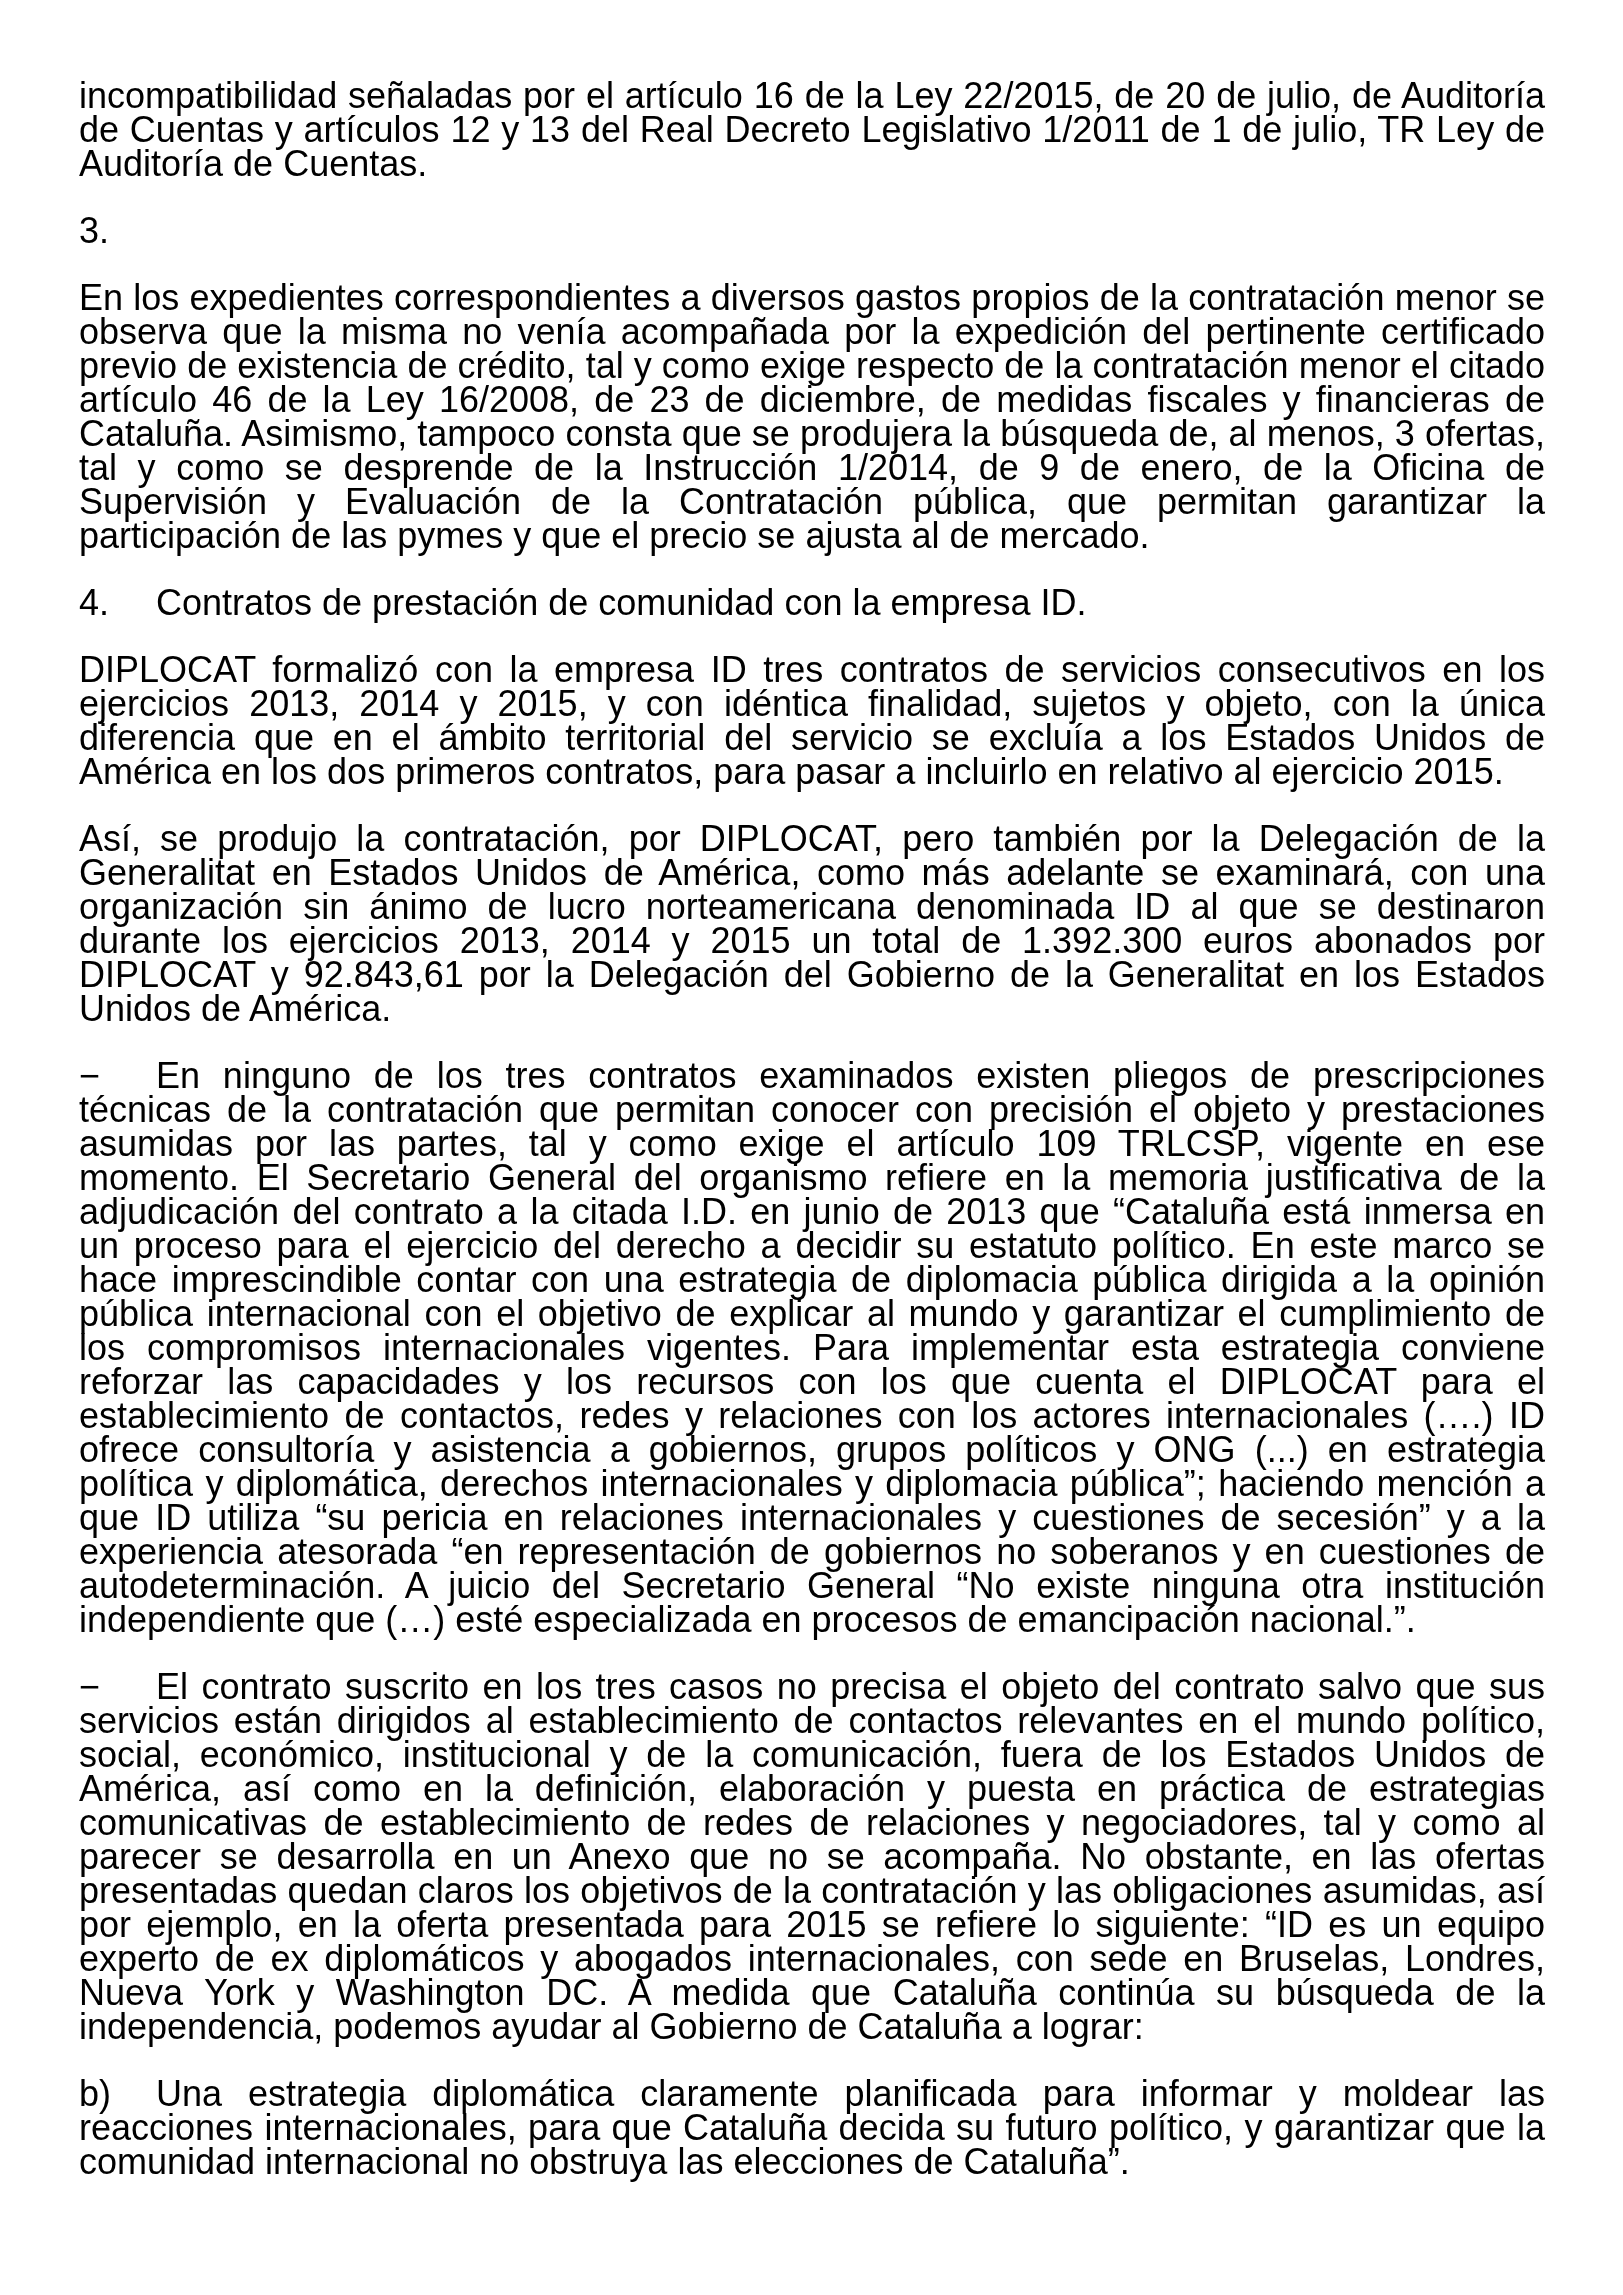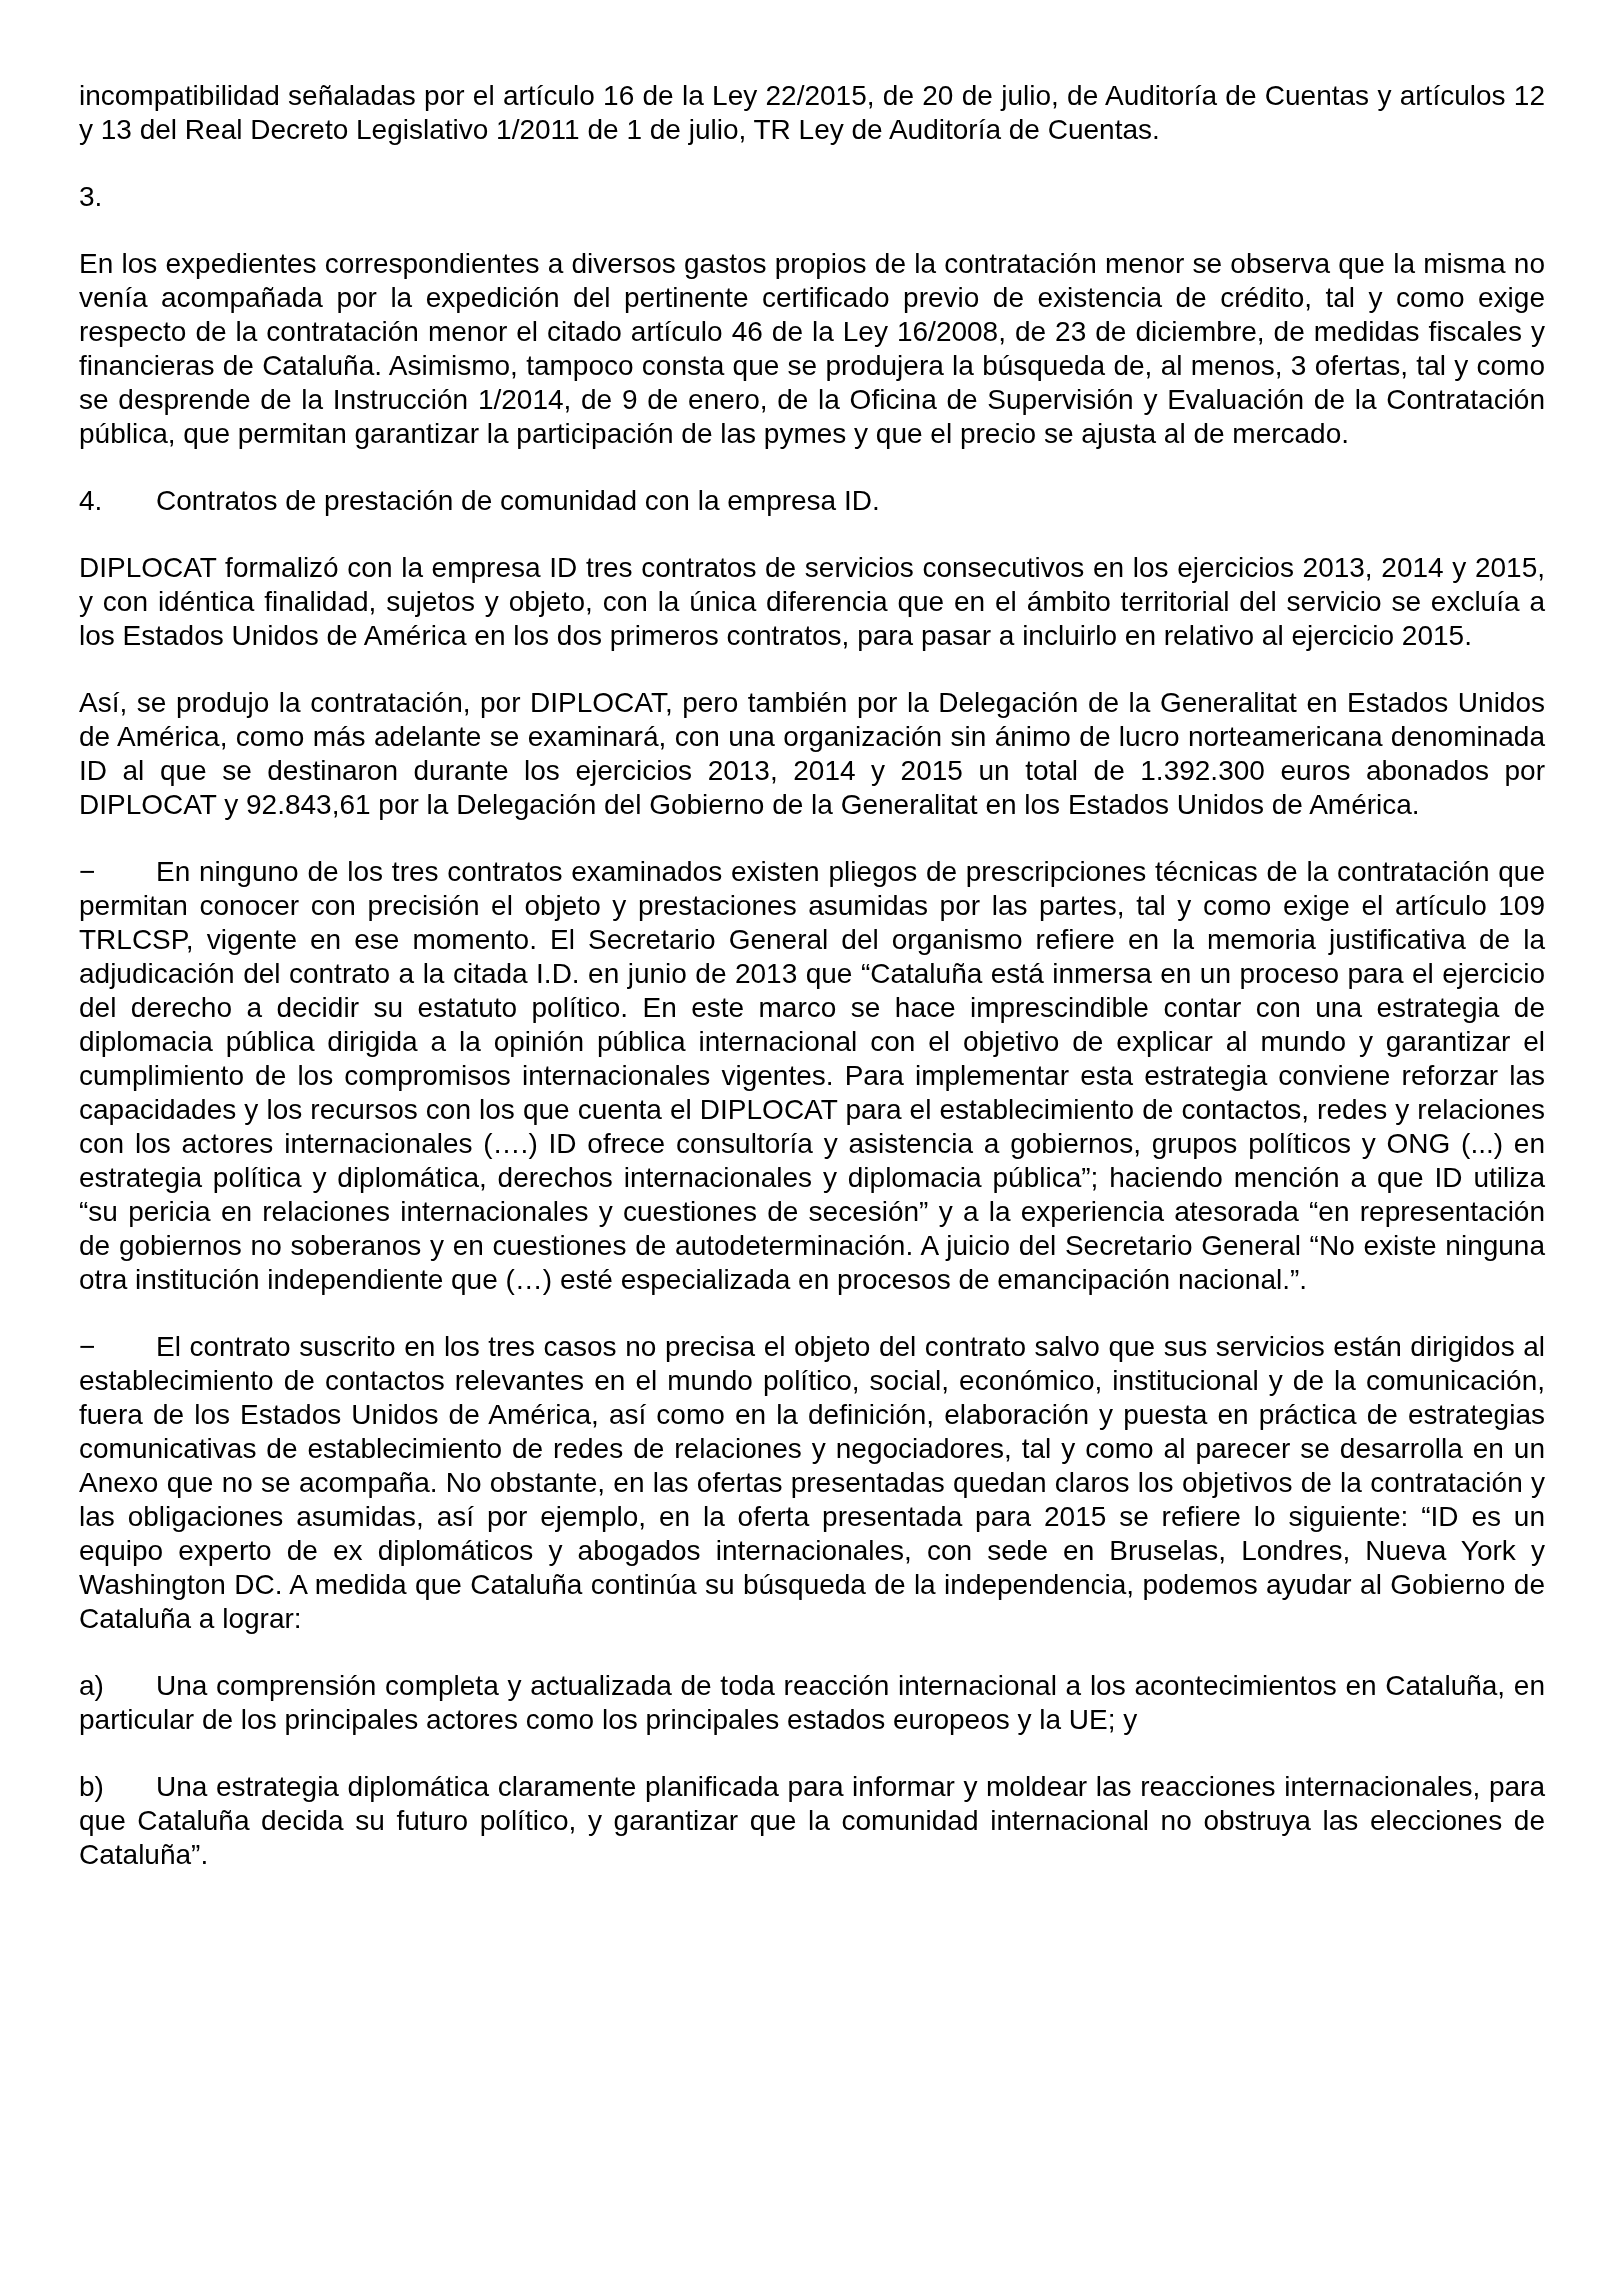--- a/index.html
+++ b/index.html
@@ -12,21 +12,21 @@
     height: 2295px;
     overflow: hidden;
     position: relative;
   }
   .page {
     position: absolute;
     left: 79px;
     top: 79px;
     width: 1466px;
     font-family: "Liberation Sans", sans-serif;
-    font-size: 28px;
+    font-size: 36px;
     line-height: 34px;
     color: #000000;
   }
   .para {
     margin: 0 0 33px 0;
     text-align: justify;
     text-align-last: left;
   }
   .heading {
     margin: 0 0 33px 0;
@@ -71,23 +71,20 @@
 
 
   <p class="para bullet">
     <span class="marker">−</span><span>En ninguno de los tres contratos examinados existen pliegos de prescripciones técnicas de la contratación que permitan conocer con precisión el objeto y prestaciones asumidas por las partes, tal y como exige el artículo 109 TRLCSP, vigente en ese momento. El Secretario General del organismo refiere en la memoria justificativa de la adjudicación del contrato a la citada I.D. en junio de 2013 que “Cataluña está inmersa en un proceso para el ejercicio del derecho a decidir su estatuto político. En este marco se hace imprescindible contar con una estrategia de diplomacia pública dirigida a la opinión pública internacional con el objetivo de explicar al mundo y garantizar el cumplimiento de los compromisos internacionales vigentes. Para implementar esta estrategia conviene reforzar las capacidades y los recursos con los que cuenta el DIPLOCAT para el establecimiento de contactos, redes y relaciones con los actores internacionales (….) ID ofrece consultoría y asistencia a gobiernos, grupos políticos y ONG (...) en estrategia política y diplomática, derechos internacionales y diplomacia pública”; haciendo mención a que ID utiliza “su pericia en relaciones internacionales y cuestiones de secesión” y a la experiencia atesorada “en representación de gobiernos no soberanos y en cuestiones de autodeterminación. A juicio del Secretario General “No existe ninguna otra institución independiente que (…) esté especializada en procesos de emancipación nacional.”.</span>
   </p>
 
   <p class="para bullet">
     <span class="marker">−</span><span>El contrato suscrito en los tres casos no precisa el objeto del contrato salvo que sus servicios están dirigidos al establecimiento de contactos relevantes en el mundo político, social, económico, institucional y de la comunicación, fuera de los Estados Unidos de América, así como en la definición, elaboración y puesta en práctica de estrategias comunicativas de establecimiento de redes de relaciones y negociadores, tal y como al parecer se desarrolla en un Anexo que no se acompaña. No obstante, en las ofertas presentadas quedan claros los objetivos de la contratación y las obligaciones asumidas, así por ejemplo, en la oferta presentada para 2015 se refiere lo siguiente: “ID es un equipo experto de ex diplomáticos y abogados internacionales, con sede en Bruselas, Londres, Nueva York y Washington DC. A medida que Cataluña continúa su búsqueda de la independencia, podemos ayudar al Gobierno de Cataluña a lograr:</span>
   </p>
 
-  <p class="para item">
-    <span class="marker">a)</span><span>Una comprensión completa y actualizada de toda reacción internacional a los acontecimientos en Cataluña, en particular de los principales actores como los principales estados europeos y la UE; y</span>
-  </p>
 
   <p class="para item">
     <span class="marker">b)</span><span>Una estrategia diplomática claramente planificada para informar y moldear las reacciones internacionales, para que Cataluña decida su futuro político, y garantizar que la comunidad internacional no obstruya las elecciones de Cataluña”.</span>
   </p>
 
 
 </div>
 
 
 </body></html>

